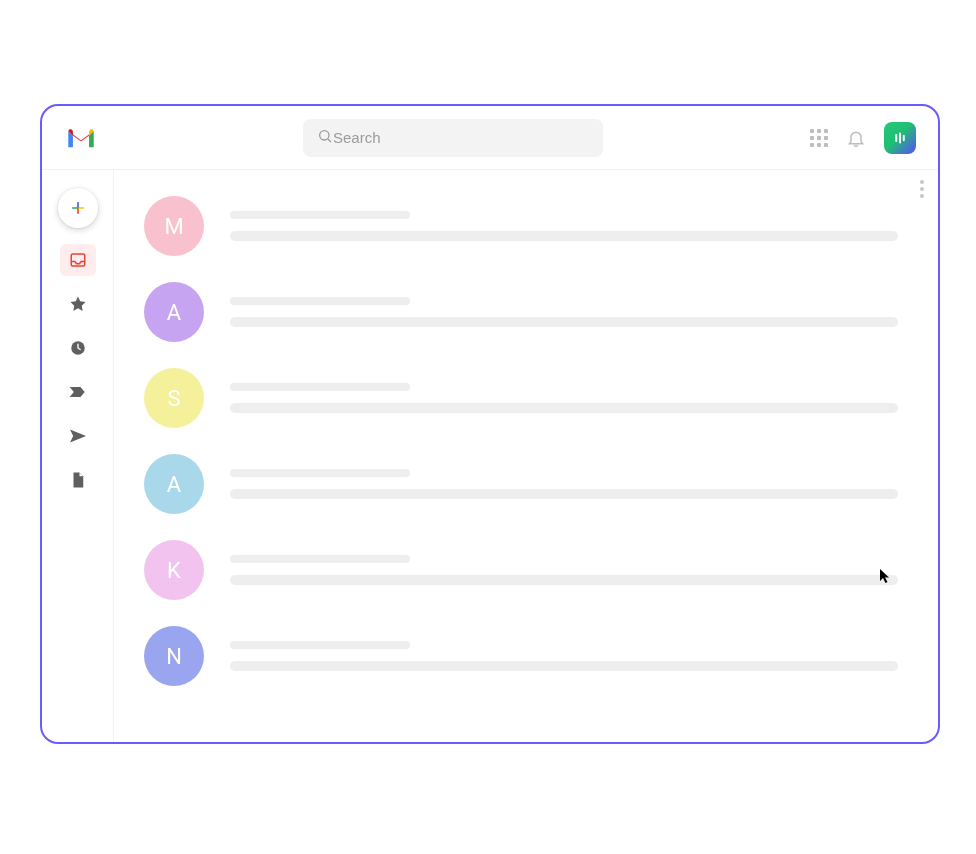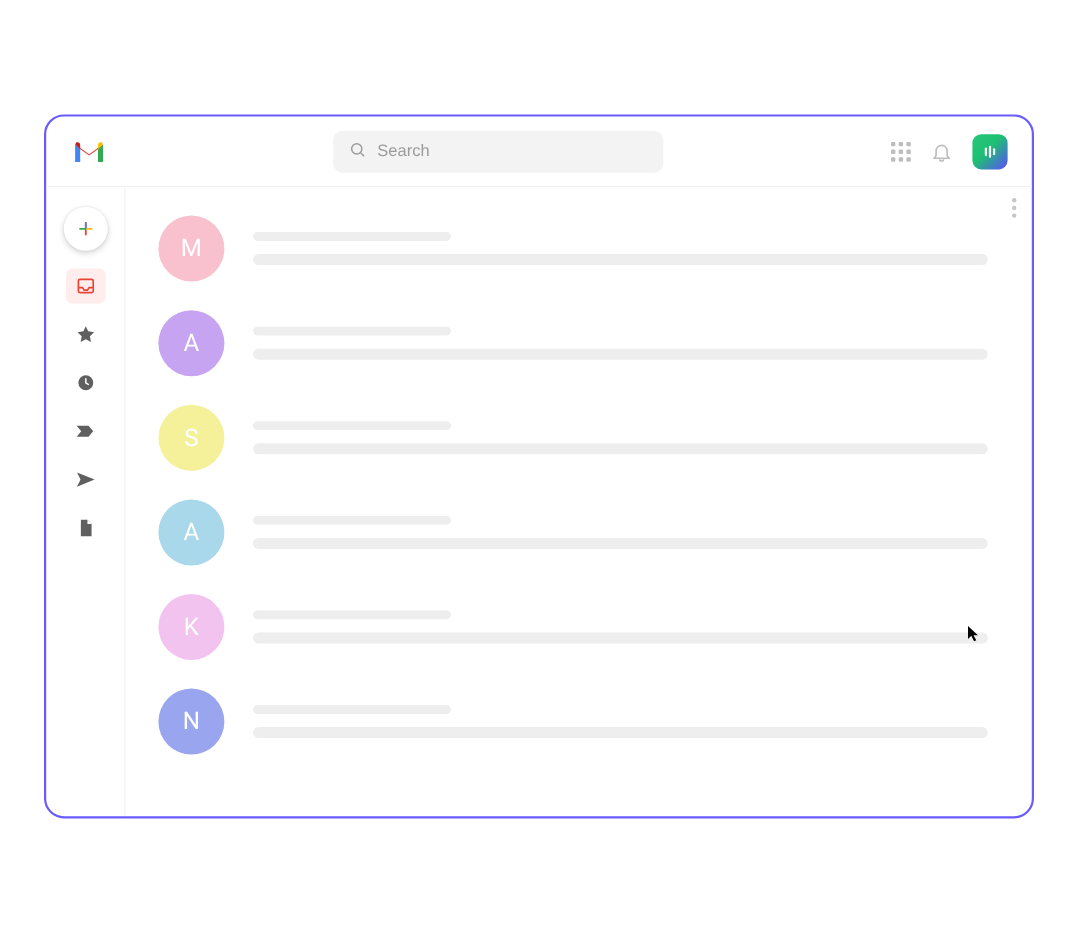--- a/index.html
+++ b/index.html
@@ -36,21 +36,20 @@
   .search {
     margin-left: auto;
     margin-right: auto;
     flex: 0 0 300px;
     height: 38px;
     background: #f3f3f3;
     border-radius: 8px;
     display: flex;
     align-items: center;
     padding: 0 14px;
-    gap: 10px;
     color: #9b9b9b;
   }
   .search input {
     border: 0; outline: 0; background: transparent;
     font-size: 15px; color: #555; width: 100%;
   }
   .search input::placeholder { color: #9b9b9b; }
   .header-right {
     display: flex;
     align-items: center;

